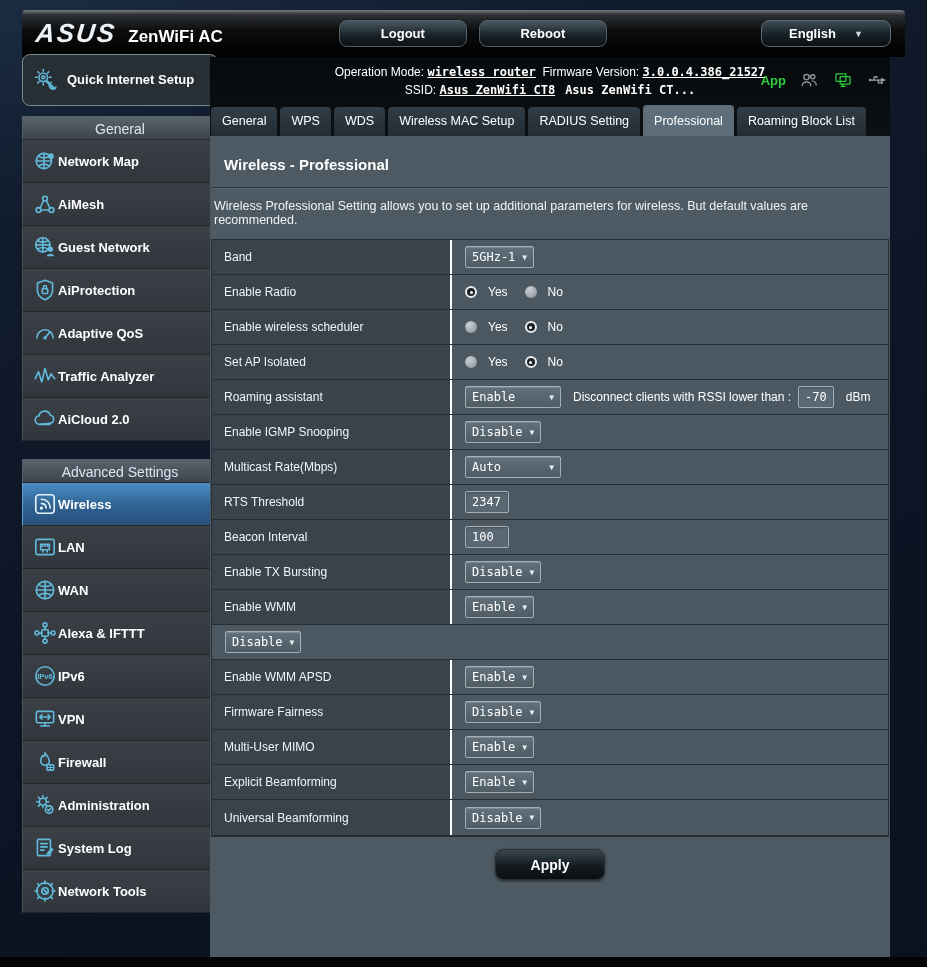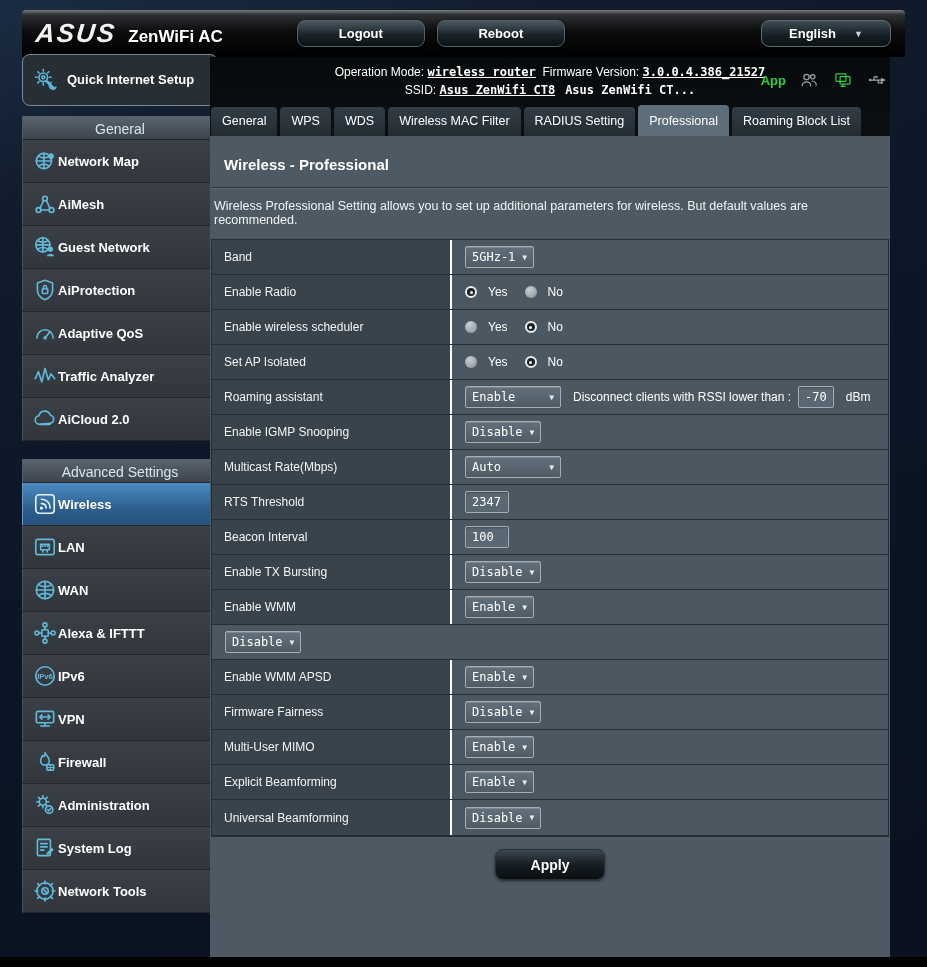--- a/index.html
+++ b/index.html
@@ -13,21 +13,21 @@
     background:linear-gradient(180deg,#777b7e 0%,#2e3134 10%,#0b0c0d 45%,#000 100%);
     border-radius:4px 4px 0 0; display:flex; align-items:center; padding:0 14px; }
   .brand { display:flex; align-items:baseline; gap:12px; }
   .brand-asus { color:#eef2f5; font-size:26px; font-weight:bold; font-style:italic;
     letter-spacing:2px; transform:skewX(-6deg); display:inline-block; }
   .brand-model { color:#fff; font-size:17px; font-weight:bold; }
   .tb-btn { margin-left:0; width:128px; height:27px; border-radius:8px; cursor:pointer;
     background:linear-gradient(180deg,#4a5962 0%,#1b242a 55%,#0b1114 100%);
     border:1px solid #525f67; color:#fff; font-weight:bold; font-size:13px;
     font-family:"Liberation Sans",sans-serif; box-shadow:0 1px 3px rgba(0,0,0,.7); }
-  .tb-btn:first-of-type { margin-left:74px; }
+  .tb-btn:first-of-type { margin-left:116px; }
   .tb-btn + .tb-btn { margin-left:12px; }
   .lang-select { margin-left:auto; width:130px; height:27px; border-radius:8px;
     background:linear-gradient(180deg,#3e4d56 0%,#16202 6 55%,#0b1114 100%);
     background:linear-gradient(180deg,#3e4d56 0%,#162026 55%,#0b1114 100%);
     border:1px solid #5d6a72; color:#fff; font-weight:bold; font-size:13px;
     display:flex; align-items:center; justify-content:center; gap:18px; cursor:pointer;
     box-shadow:0 1px 3px rgba(0,0,0,.7); }
   .lang-select .caret { font-size:9px; color:#cfd8dd; }
 
   
@@ -360,21 +360,21 @@
                 <circle cx="11.7" cy="8.3" r="1.1" fill="currentColor" stroke="none"></circle>
                 <rect x="16.7" y="14.4" width="2.2" height="2.2" fill="currentColor" stroke="none"></rect>
               </svg>
             </span>
         </div>
       </div>
       <div class="tabbar" id="tab-bar">
           <div class="tab">General</div>
           <div class="tab">WPS</div>
           <div class="tab">WDS</div>
-          <div class="tab">Wireless MAC Filter</div>
+          <div class="tab">Wireless MAC Setup</div>
           <div class="tab">RADIUS Setting</div>
           <div class="tab active">Professional</div>
           <div class="tab">Roaming Block List</div>
         </div>
     </div>
 
     <div class="panel">
       <h1>Wireless - Professional</h1>
       <div class="divider"></div>
       <p class="desc">Wireless Professional Setting allows you to set up additional parameters for wireless. But default values are recommended.</p>

